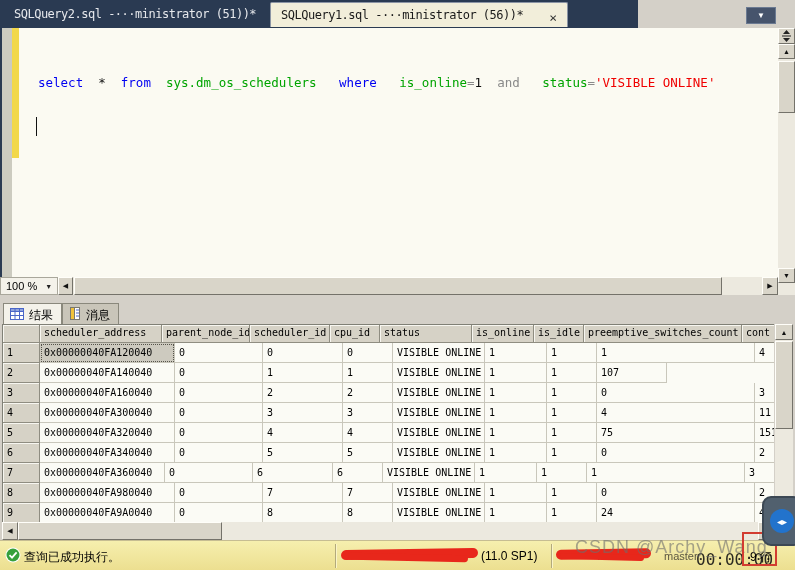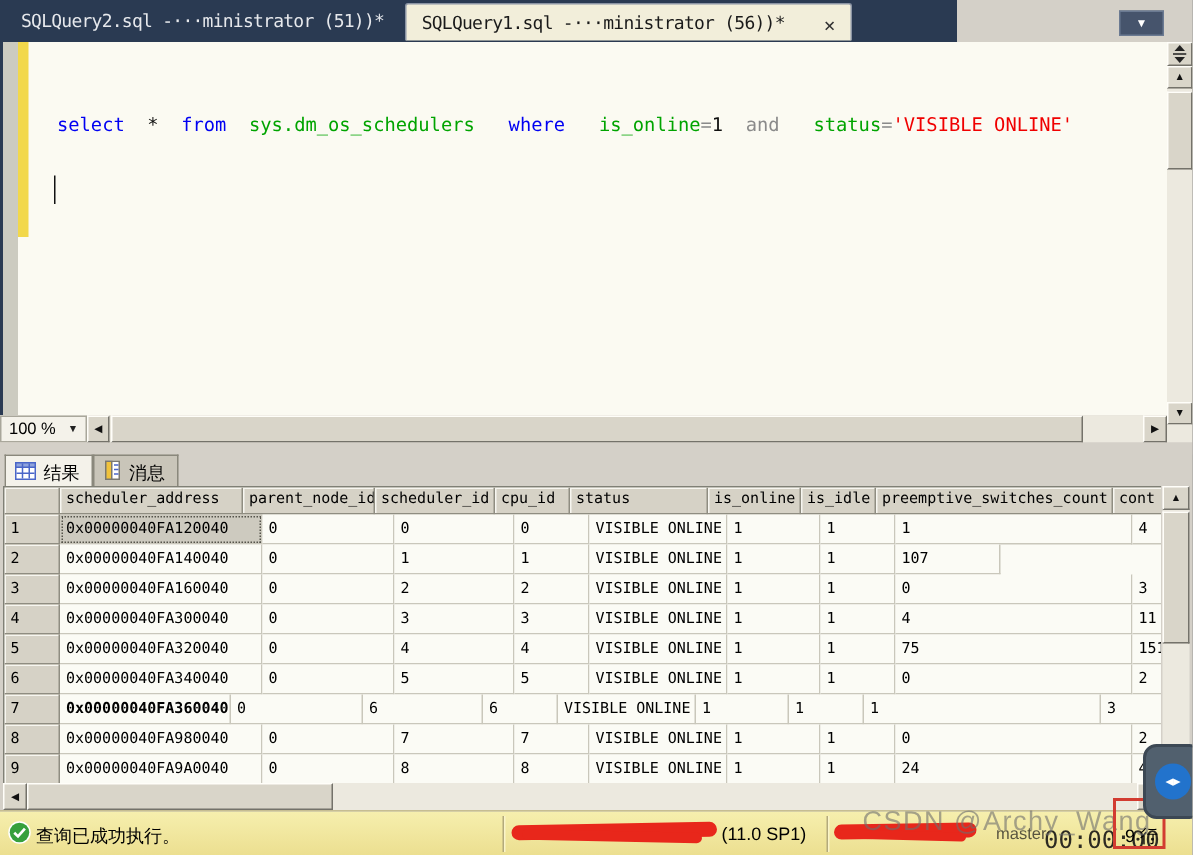--- a/index.html
+++ b/index.html
@@ -272,21 +272,21 @@
         <div class="g-cell" style="width: 80px;">5</div>
         <div class="g-cell" style="width: 50px;">5</div>
         <div class="g-cell" style="width: 92px;">VISIBLE ONLINE</div>
         <div class="g-cell" style="width: 62px;">1</div>
         <div class="g-cell" style="width: 50px;">1</div>
         <div class="g-cell" style="width: 158px;">0</div>
         <div class="g-cell" style="width: 70px;">2</div>
       </div>
       <div class="g-row">
         <div class="g-rowhdr" style="width: 37px;">7</div>
-        <div class="g-cell" style="width: 114px; font-weight: bold;">0x00000040FA360040</div>
+        <div class="g-cell" style="width: 125px;">0x00000040FA360040</div>
         <div class="g-cell" style="width: 88px;">0</div>
         <div class="g-cell" style="width: 80px;">6</div>
         <div class="g-cell" style="width: 50px;">6</div>
         <div class="g-cell" style="width: 92px;">VISIBLE ONLINE</div>
         <div class="g-cell" style="width: 62px;">1</div>
         <div class="g-cell" style="width: 50px;">1</div>
         <div class="g-cell" style="width: 158px;">1</div>
         <div class="g-cell" style="width: 70px;">3</div>
       </div>
       <div class="g-row">

